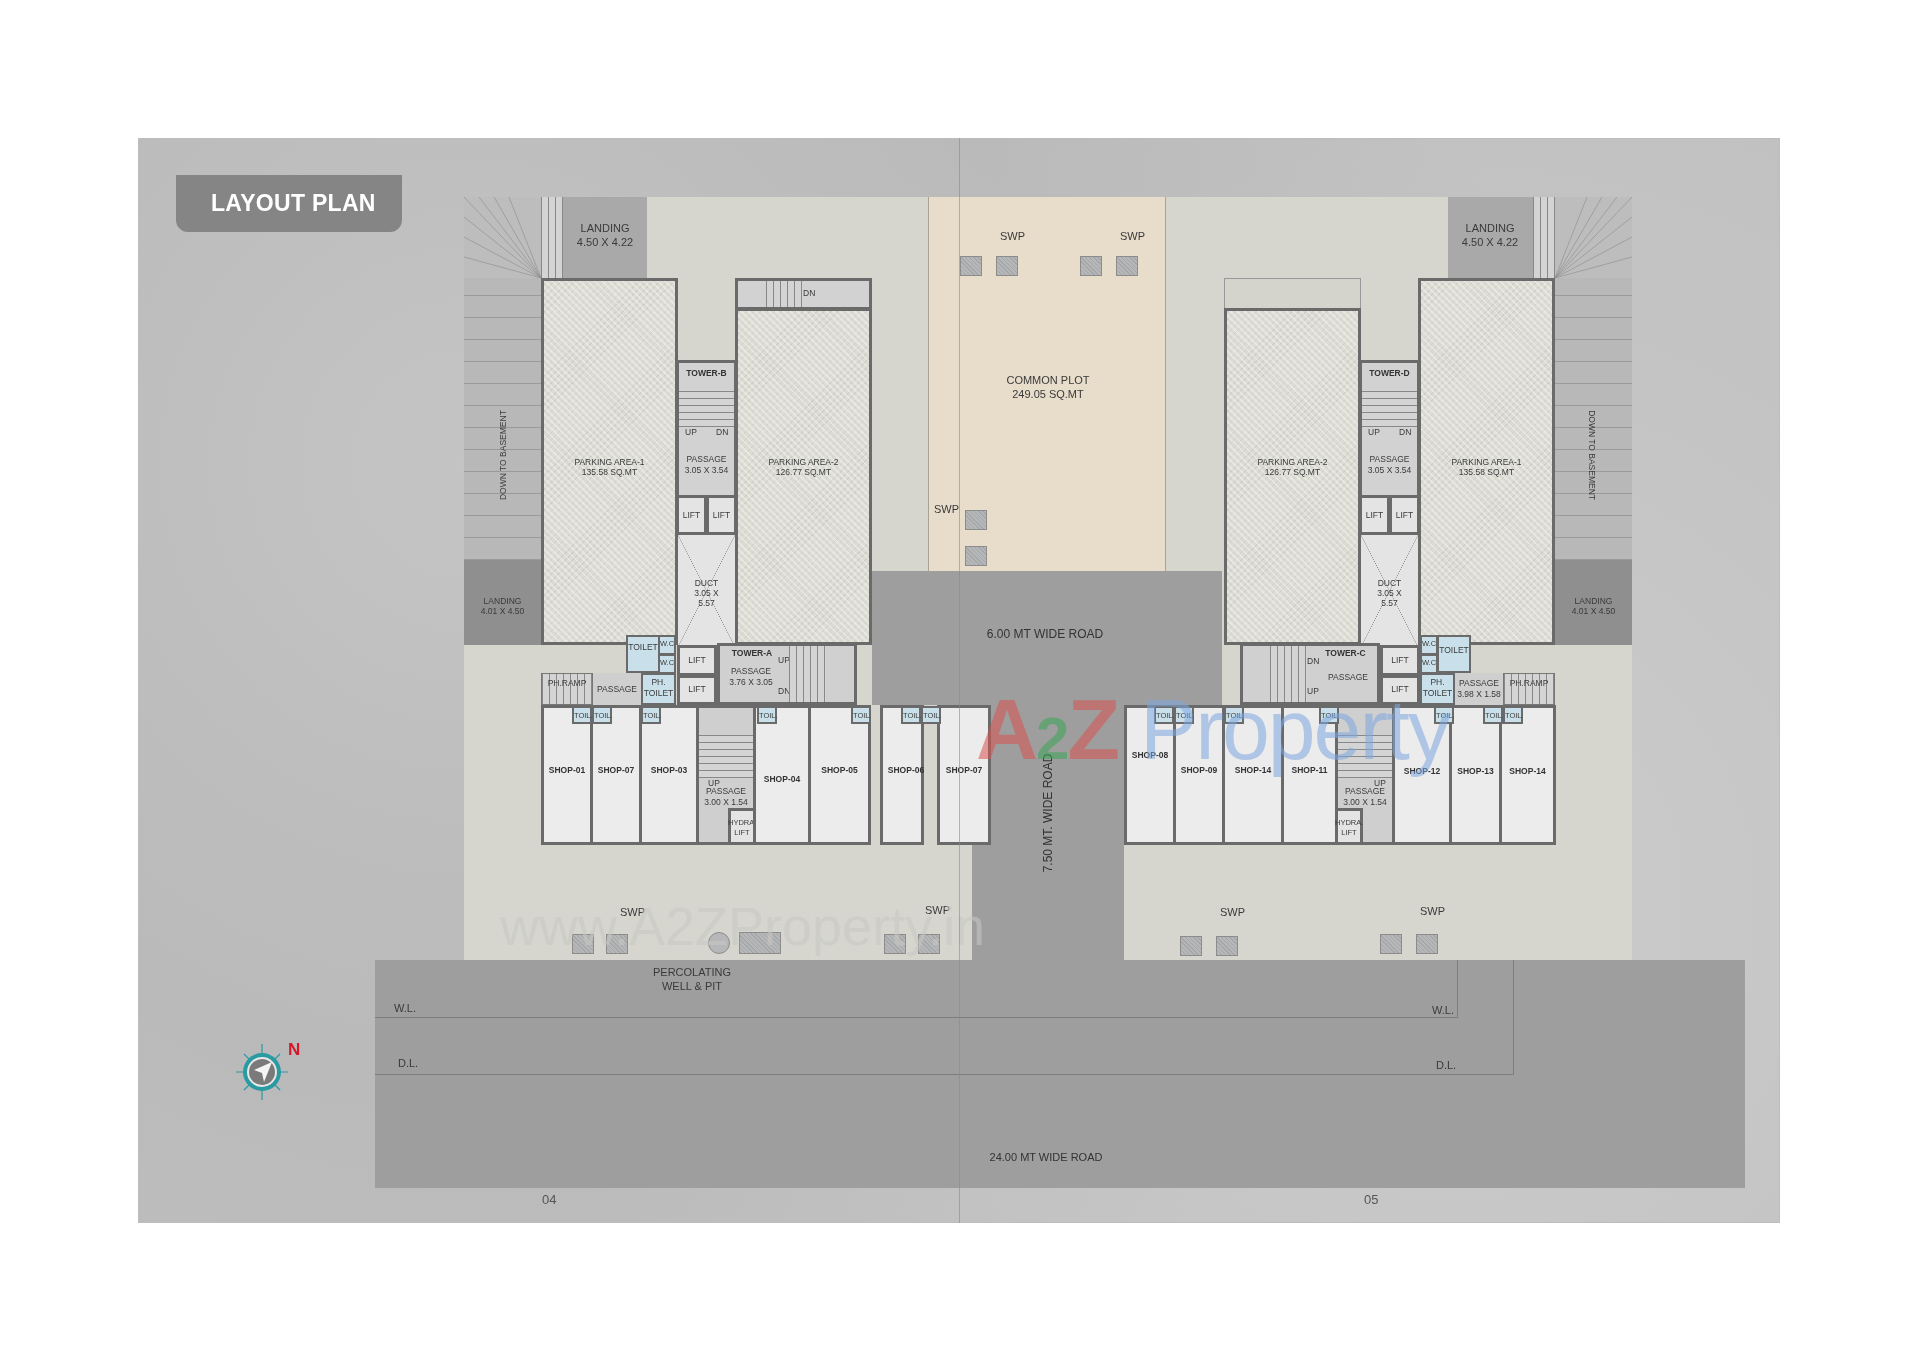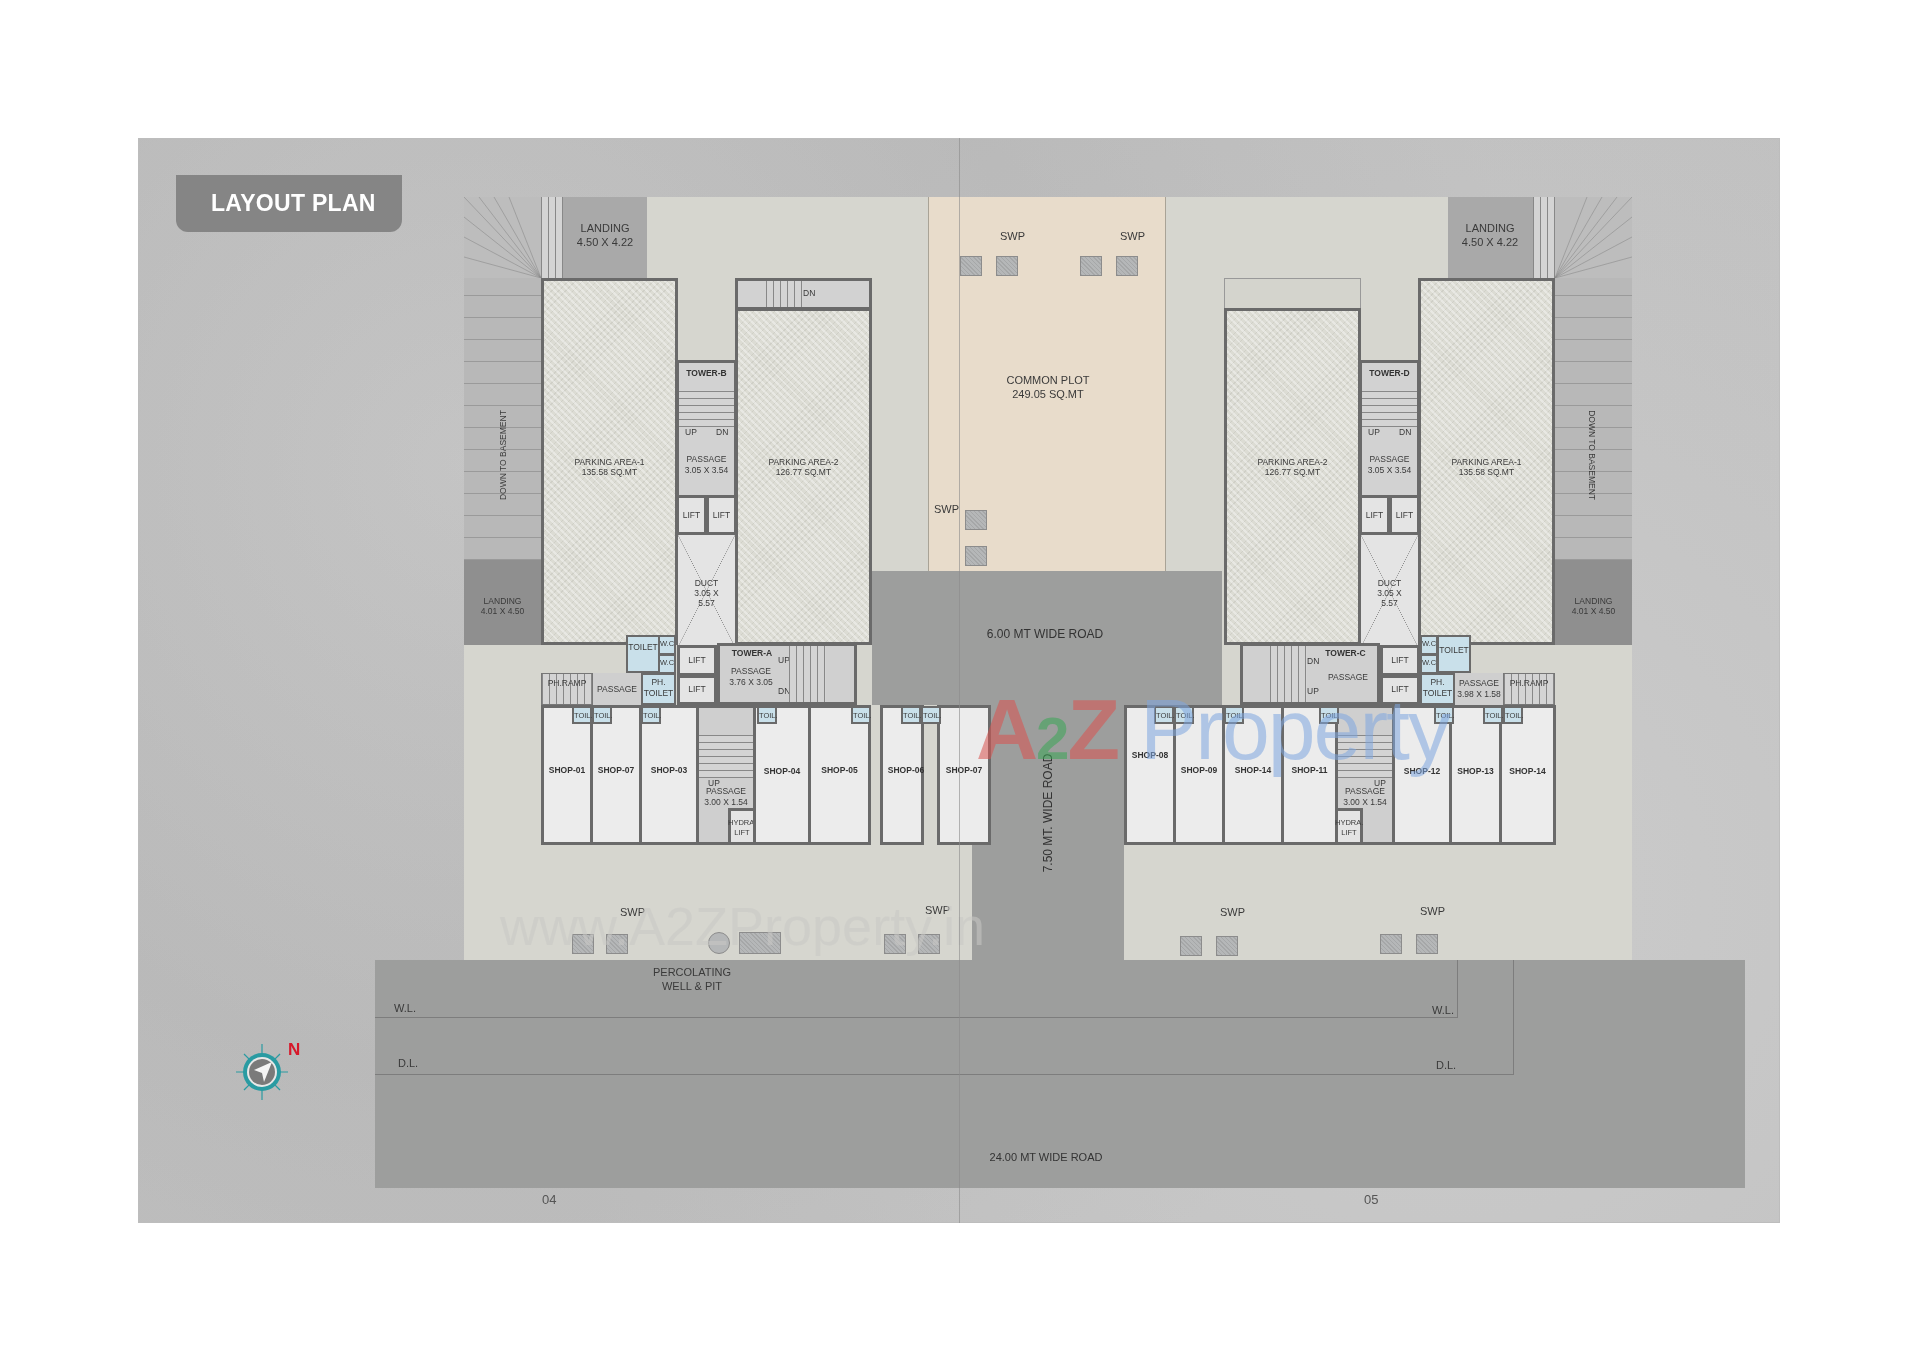--- a/index.html
+++ b/index.html
@@ -158,21 +158,21 @@
     </div>
   <div class="abs room" style="left:155px;top:0;width:60px;height:140px;background:#cfcfcf;"></div>
   <div class="abs stair" style="left:158px;top:30px;width:54px;height:43px;border:none;"></div>
   <div class="abs lbl-s" style="left:158px;top:73px;width:30px;">UP</div>
   <div class="abs lbl-s" style="left:155px;top:81px;width:60px;">PASSAGE</div>
   <div class="abs lbl-s" style="left:155px;top:92px;width:60px;">3.00 X 1.54</div>
   <div class="abs lift" style="left:187px;top:103px;width:28px;height:37px;"></div>
   <div class="abs lbl-s" style="left:187px;top:113px;width:28px;font-size:7.5px;">HYDRA.</div>
   <div class="abs lbl-s" style="left:187px;top:123px;width:28px;font-size:7.5px;">LIFT</div>
   <div class="abs shop" style="left:212px;top:0;width:58px;height:140px;">
-      <div class="abs lbl-b" style="left:0;top:58px;width:52px;">SHOP-04</div>
+      <div class="abs lbl-b" style="left:0;top:66px;width:52px;">SHOP-04</div>
     </div>
   <div class="abs shop" style="left:267px;top:0;width:63px;height:140px;">
       <div class="abs lbl-b" style="left:0;top:57px;width:57px;">SHOP-05</div>
     </div>
   <div class="abs shop" style="left:339px;top:0;width:44px;height:140px;">
       <div class="abs lbl-b" style="left:0;top:57px;width:46px;">SHOP-06</div>
     </div>
   <div class="abs shop" style="left:396px;top:0;width:54px;height:140px;">
       <div class="abs lbl-b" style="left:0;top:57px;width:48px;">SHOP-07</div>
     </div>

